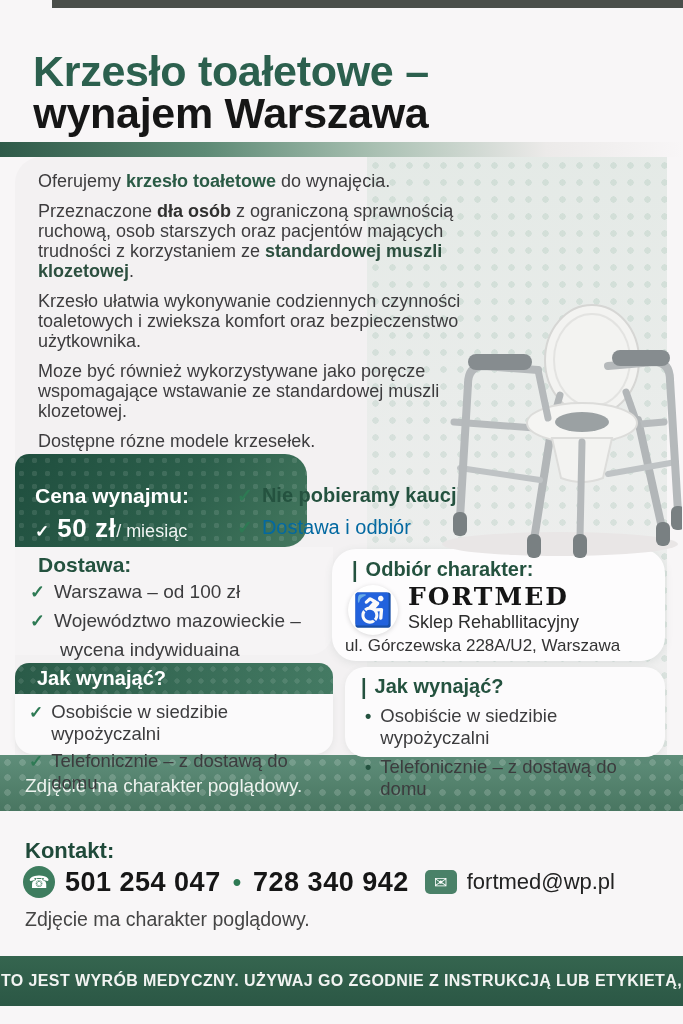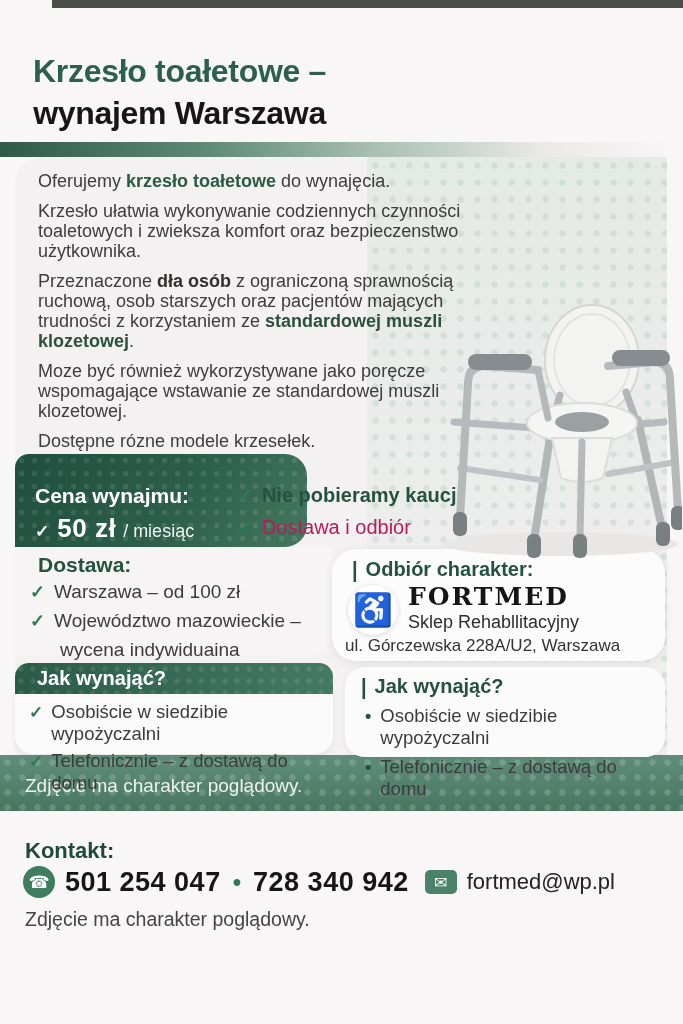--- a/index.html
+++ b/index.html
@@ -7,21 +7,21 @@
   body { font-family:"Liberation Sans", sans-serif; }
   #page {
     position:relative; width:683px; height:1024px; margin:0 auto;
     background:#f8f6f7; overflow:hidden;
     color:#3f3e40;
   }
   
   .top-scan-bar { position:absolute; left:52px; right:0; top:0; height:8px; background:#2c302c; opacity:.85; }
 
   
-  .title-wrap { position:absolute; left:33px; top:50px; line-height:42px; font-weight:700; font-size:32px; letter-spacing:-0.3px; }
+  .title-wrap { position:absolute; left:33px; top:50px; line-height:42px; font-weight:700; font-size:43px; letter-spacing:-0.3px; }
   .title-line1 { color:#2c604e; }
   .title-line2 { color:#161616;text-align:center; }
 
   
   .hero-band { position:absolute; left:0; right:0; top:142px; height:15px;
     background:linear-gradient(90deg,#2f5a49 0%,#5d8a75 30%,#a9c0b2 55%,#eceae9 80%,#f8f6f7 100%); }
 
   
   .content-panel { position:absolute; left:15px; right:16px; top:157px; height:598px;
     background:#f3f1f2; border-radius:26px 0 0 0; }
@@ -44,28 +44,28 @@
   .price-box { position:absolute; left:0; top:297px; width:292px; height:93px;
     background:linear-gradient(125deg,#1f4e3e 0%,#2c5f4b 55%,#44785f 100%);
     border-radius:14px 22px 22px 0; color:#fff; padding:28px 0 0 20px; overflow:hidden; z-index:4; }
   .price-box::before { content:""; position:absolute; inset:0;
     background-image:radial-gradient(rgba(255,255,255,0.10) 2.6px, transparent 3px);
     background-size:13px 13px; border-radius:inherit; }
   .price-title { position:relative; font-size:21px; font-weight:700; margin:2px 0 5px 0; }
   .price-row { position:relative; display:flex; align-items:baseline; margin:0 0 2px 0; }
   .price-row .check-icon { font-size:17px; font-weight:700; margin-right:8px; color:#fff; }
   .price-value { font-size:26px; font-weight:700; letter-spacing:0.5px; }
-  .price-unit { font-size:18px; font-weight:400; margin-left:7px; color:rgba(255,255,255,0.93); }
+  .price-unit { font-size:18px; font-weight:400; color:rgba(255,255,255,0.93); }
 
   
   .benefits { position:absolute; left:222px; top:327px; z-index:4; }
   .benefit-item { display:flex; align-items:baseline; margin-bottom:9px; font-size:20px; }
   .benefit-item .check-icon { color:#2e7a54; font-weight:700; font-size:19px; margin-right:9px; }
   .benefit-strong { font-weight:700; color:#24523f; }
-  .benefit-plain { font-weight:400; color:#be185d; }
+  .benefit-plain { font-weight:400; color:#0369a1; }
 
   
   .delivery-card { position:absolute; left:0; top:390px; width:318px; height:108px;
     background:#f6f4f5; border-radius:0 0 24px 0; z-index:3; }
   .delivery-title { position:absolute; left:23px; top:6px; font-size:21px; font-weight:700; color:#24523f; }
   .delivery-list { position:absolute; left:15px; top:34px; font-size:19px; color:#3c3c3e; }
   .delivery-item { display:flex; align-items:baseline; margin-bottom:7px; }
   .delivery-item .check-icon { color:#2e7a54; font-weight:700; font-size:18px; margin-right:9px; }
   .delivery-line2 { margin-left:30px; }
 
@@ -138,22 +138,22 @@
     <div class="title-line2">wynajem Warszawa</div>
   </div>
 
   <div class="hero-band"></div>
 
   <div class="content-panel">
     <div class="panel-dots"></div>
 
     <div class="intro">
       <p><span>Oferujemy </span><span class="b-green">krzesło toałetowe</span><span> do wynajęcia.</span></p>
+      <p><span>Przeznaczone </span><span class="b-dark">dła osób</span><span> z ograniczoną sprawnością ruchową, osob starszych oraz pacjentów mających trudności z korzystaniem ze </span><span class="b-green2">standardowej muszli klozetowej</span><span>.</span></p>
       <p>Krzesło ułatwia wykonywanie codziennych czynności toaletowych i zwieksza komfort oraz bezpieczenstwo użytkownika.</p>
-      <p><span>Przeznaczone </span><span class="b-dark">dła osób</span><span> z ograniczoną sprawnością ruchową, osob starszych oraz pacjentów mających trudności z korzystaniem ze </span><span class="b-green2">standardowej muszli klozetowej</span><span>.</span></p>
       <p>Moze być również wykorzystywane jako poręcze wspomagające wstawanie ze standardowej muszli klozetowej.</p>
       <p>Dostępne rózne modele krzesełek.</p>
     </div>
 
     <svg class="chair" viewBox="0 0 250 272">
       <ellipse cx="128" cy="254" rx="118" ry="12" fill="#e9e6e6"></ellipse>
 
       <path d="M120 135 L102 250" stroke="#b2b6b8" stroke-width="8" stroke-linecap="round" fill="none"></path>
       <path d="M206 130 L230 238" stroke="#b2b6b8" stroke-width="8" stroke-linecap="round" fill="none"></path>
 
@@ -287,14 +287,17 @@
     <span class="dot-sep">•</span>
     <span class="phone-number">728 340 942</span>
     <span class="email-badge">
         <span>✉</span>
       </span>
     <span class="email-address">fortmed@wp.pl</span>
   </div>
 
   <div class="photo-note-bottom">Zdjęcie ma charakter poglądowy.</div>
 
+  <div class="disclaimer-bar">
+    <span class="disclaimer-text">TO JEST WYRÓB MEDYCZNY. UŻYWAJ GO ZGODNIE Z INSTRUKCJĄ LUB ETYKIETĄ,</span>
+  </div>
 
 </div>
 
 </body></html>

